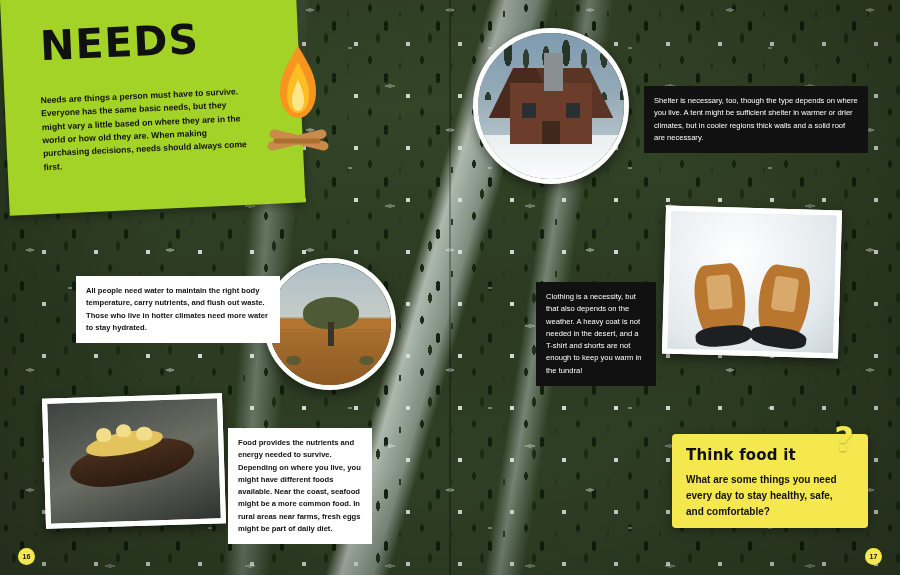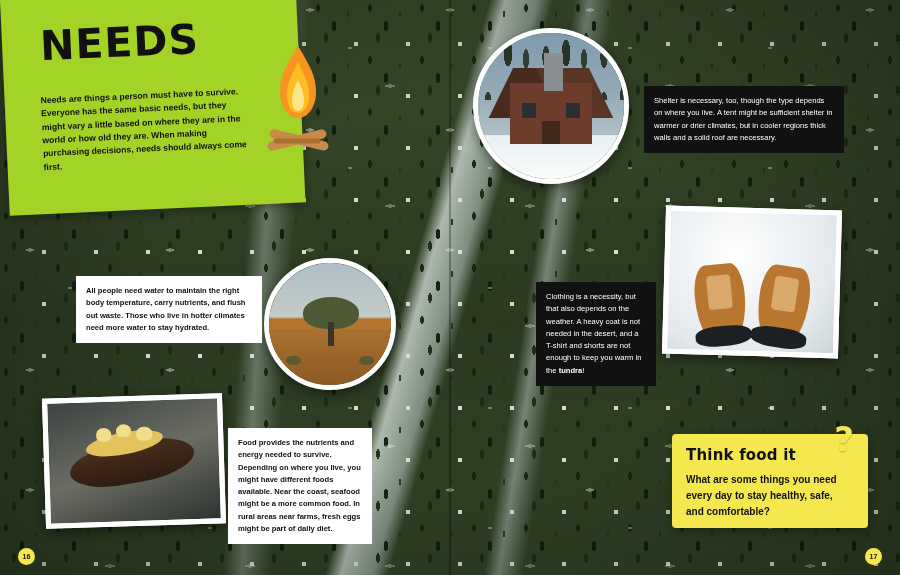--- a/index.html
+++ b/index.html
@@ -159,36 +159,36 @@
   
   .dark-box {
     position: absolute;
     background: #111111;
     color: #ffffff;
     font-size: 7.6px;
     line-height: 1.62;
     padding: 9px 10px;
     font-weight: 500;
   }
-  .dark-box b { font-weight: 700; text-align: center; }
-
-  #box-shelter { left: 644px; top: 86px; width: 200px; }
+  .dark-box b { font-weight: 400; text-align: center; }
+
+  #box-shelter { left: 644px; top: 86px; width: 224px; }
   #box-clothing { left: 536px; top: 282px; width: 120px; }
 
   
   .white-box {
     position: absolute;
     background: #ffffff;
     color: #111111;
     font-size: 7.6px;
     line-height: 1.62;
     padding: 9px 10px;
     font-weight: 600;
   }
-  #box-water { left: 76px; top: 276px; width: 186px; }
+  #box-water { left: 76px; top: 276px; width: 204px; }
   #box-food { left: 228px; top: 428px; width: 144px; }
 
   
   #think-panel {
     position: absolute;
     left: 672px; top: 434px;
     width: 196px; height: 94px;
     background: #f5e84f;
     border-radius: 4px;
     box-shadow: 0 3px 10px rgba(0,0,0,.3);

